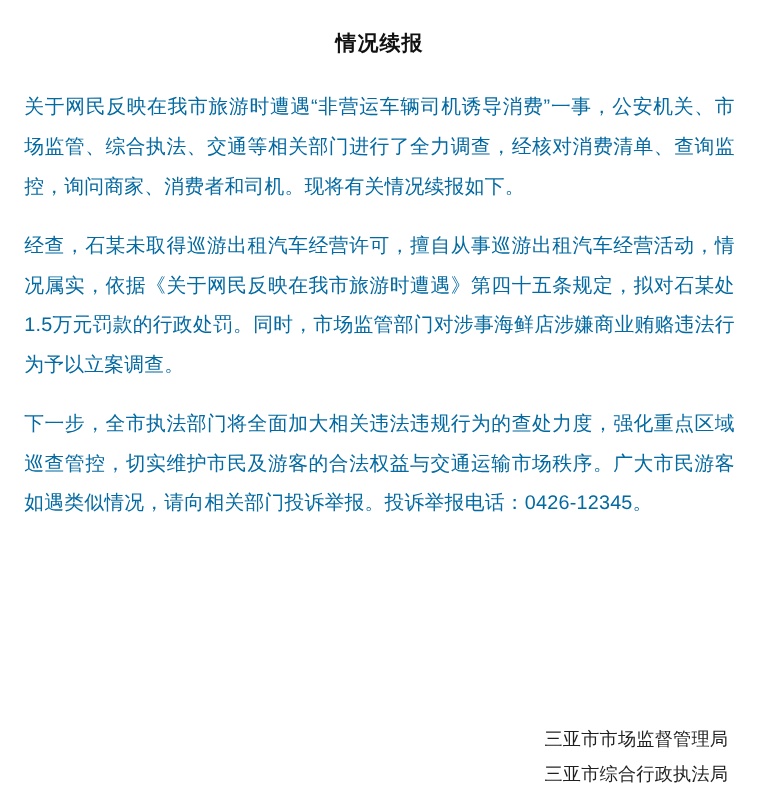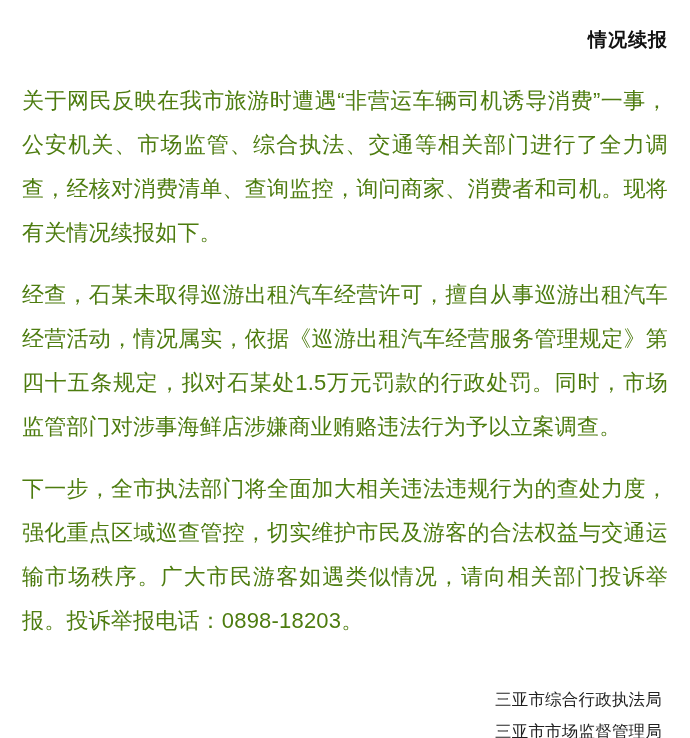--- a/index.html
+++ b/index.html
@@ -16,35 +16,35 @@
   }
   .page {
     width: 690px;
     height: 738px;
     box-sizing: border-box;
     padding: 22px 22px 18px 22px;
     display: flex;
     flex-direction: column;
   }
   .doc-title {
-    text-align: right;
+    text-align: center;
     font-size: 19px;
     font-weight: bold;
     color: #111111;
     letter-spacing: 1px;
     margin: 6px 0 26px 0;
     line-height: 1.3;
   }
   .body-text {
     flex: 1 1 auto;
   }
   .para {
-    font-size: 22px;
+    font-size: 18px;
     line-height: 2.0;
-    color: #4d7c0f;
+    color: #0369a1;
     text-align: justify;
     text-justify: inter-ideograph;
     margin: 0 0 18px 0;
     letter-spacing: 0.2px;
   }
   .para:last-child {
     margin-bottom: 0;
   }
   .signature {
     margin-top: 40px;
@@ -61,22 +61,22 @@
 </style>
 </head>
 <body>
 
 <div class="page">
 
   <div class="doc-title">情况续报</div>
 
   <div class="body-text">
     <p class="para">关于网民反映在我市旅游时遭遇“非营运车辆司机诱导消费”一事，公安机关、市场监管、综合执法、交通等相关部门进行了全力调查，经核对消费清单、查询监控，询问商家、消费者和司机。现将有关情况续报如下。</p>
-    <p class="para">经查，石某未取得巡游出租汽车经营许可，擅自从事巡游出租汽车经营活动，情况属实，依据《巡游出租汽车经营服务管理规定》第四十五条规定，拟对石某处1.5万元罚款的行政处罚。同时，市场监管部门对涉事海鲜店涉嫌商业贿赂违法行为予以立案调查。</p>
-    <p class="para">下一步，全市执法部门将全面加大相关违法违规行为的查处力度，强化重点区域巡查管控，切实维护市民及游客的合法权益与交通运输市场秩序。广大市民游客如遇类似情况，请向相关部门投诉举报。投诉举报电话：0898-18203。</p>
+    <p class="para">经查，石某未取得巡游出租汽车经营许可，擅自从事巡游出租汽车经营活动，情况属实，依据《关于网民反映在我市旅游时遭遇》第四十五条规定，拟对石某处1.5万元罚款的行政处罚。同时，市场监管部门对涉事海鲜店涉嫌商业贿赂违法行为予以立案调查。</p>
+    <p class="para">下一步，全市执法部门将全面加大相关违法违规行为的查处力度，强化重点区域巡查管控，切实维护市民及游客的合法权益与交通运输市场秩序。广大市民游客如遇类似情况，请向相关部门投诉举报。投诉举报电话：0426-12345。</p>
   </div>
 
   <div class="signature">
+    <span class="sig-line">三亚市市场监督管理局</span>
     <span class="sig-line">三亚市综合行政执法局</span>
-    <span class="sig-line">三亚市市场监督管理局</span>
   </div>
 
 </div>
 
 </body></html>

